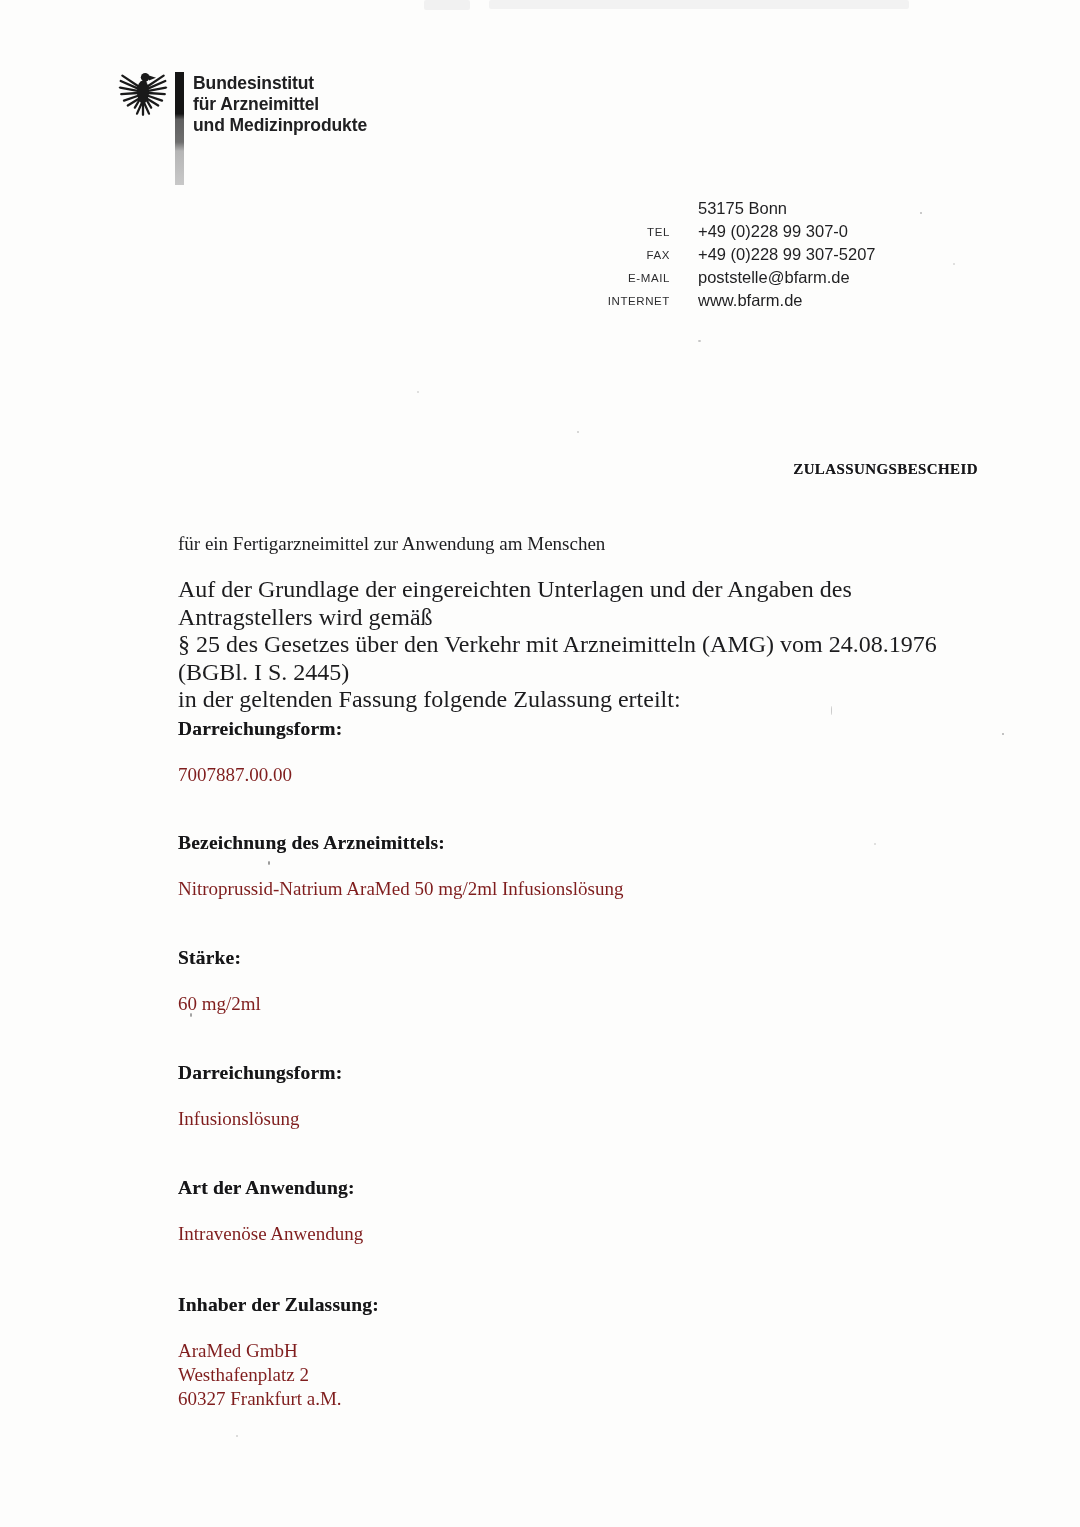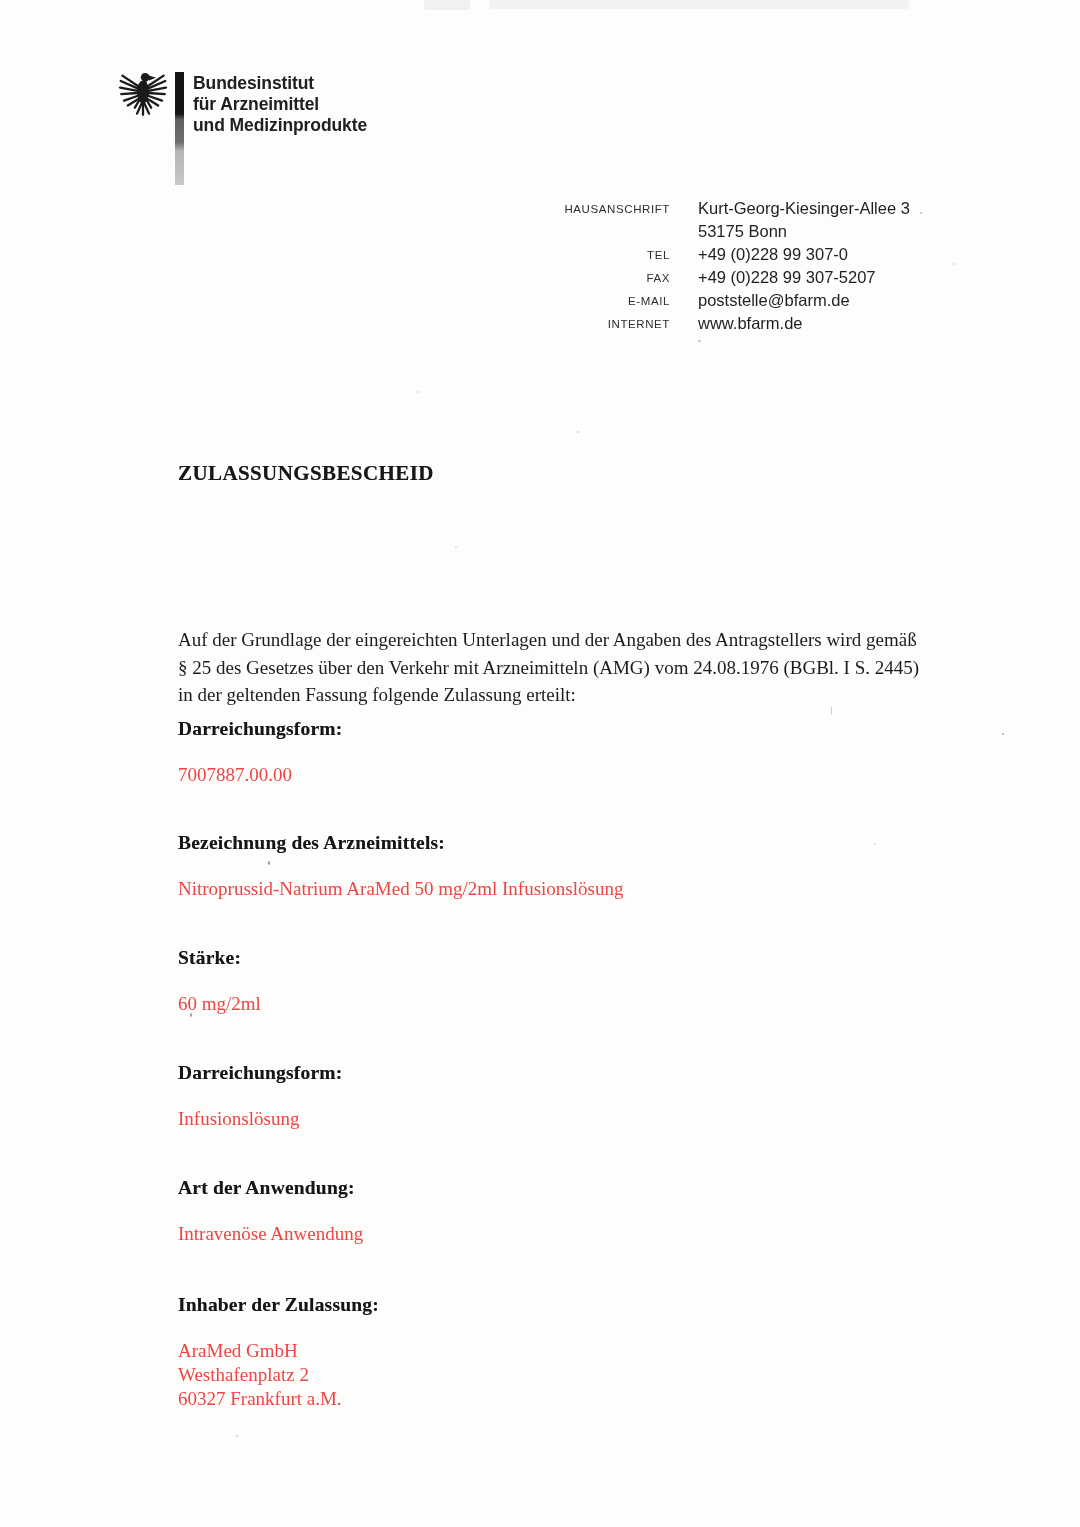--- a/index.html
+++ b/index.html
@@ -41,40 +41,40 @@
   }
   .contact-value{
     margin-left:28px;
     font-family:"Liberation Sans",sans-serif;
     font-size:16.5px;color:#1f1f21;white-space:nowrap;
   }
 
   
   .doc-title{
     position:absolute;left:178px;top:461px;width:800px;
-    text-align:left;font-weight:bold;font-size:21px;letter-spacing:0.4px;
+    text-align:right;font-weight:bold;font-size:15px;letter-spacing:0.4px;
     color:#17171a;text-shadow:0 0 0.5px rgba(20,20,20,0.55);
   }
   .doc-subtitle{
     position:absolute;left:178px;top:533px;
     font-size:19px;color:#1d1d1f;
   }
   .doc-intro{
-    position:absolute;left:178px;top:626px;width:800px;
-    font-size:19px;line-height:27.5px;color:#1c1c1e;
+    position:absolute;left:178px;top:576px;width:800px;
+    font-size:24px;line-height:27.5px;color:#1c1c1e;
   }
   .section-heading{
     position:absolute;left:178px;
     font-weight:bold;font-size:19.5px;letter-spacing:0.2px;color:#161618;
     text-shadow:0 0 0.4px rgba(20,20,20,0.5);
     white-space:nowrap;
   }
   .section-line{
     position:absolute;left:178px;
-    font-size:19px;color:#ef4444;white-space:nowrap;font-family:Liberation Serif, serif;
+    font-size:19px;color:#7f1d1d;white-space:nowrap;font-family:Liberation Serif, serif;
   }
 
   
   .speck{position:absolute;background:#3a3a3a;border-radius:50%;}
 </style>
 </head>
 <body>
 
 <div class="page">
 
@@ -114,24 +114,20 @@
   </svg>
   <div class="logo-bar"></div>
   <div class="logo-text">
     <div>Bundesinstitut</div>
     <div>für Arzneimittel</div>
     <div>und Medizinprodukte</div>
   </div>
 
   <div class="contact-block" id="contact-block">
       <div class="contact-row">
-        <span class="contact-label">HAUSANSCHRIFT</span>
-        <span class="contact-value">Kurt-Georg-Kiesinger-Allee 3</span>
-      </div>
-      <div class="contact-row">
         <span class="contact-label"></span>
         <span class="contact-value">53175 Bonn</span>
       </div>
       <div class="contact-row">
         <span class="contact-label">TEL</span>
         <span class="contact-value">+49 (0)228 99 307-0</span>
       </div>
       <div class="contact-row">
         <span class="contact-label">FAX</span>
         <span class="contact-value">+49 (0)228 99 307-5207</span>
@@ -140,20 +136,21 @@
         <span class="contact-label">E-MAIL</span>
         <span class="contact-value">poststelle@bfarm.de</span>
       </div>
       <div class="contact-row">
         <span class="contact-label">INTERNET</span>
         <span class="contact-value">www.bfarm.de</span>
       </div>
     </div>
 
   <div class="doc-title">ZULASSUNGSBESCHEID</div>
+  <div class="doc-subtitle">für ein Fertigarzneimittel zur Anwendung am Menschen</div>
 
   <div class="doc-intro">
     <div>Auf der Grundlage der eingereichten Unterlagen und der Angaben des Antragstellers wird gemäß</div>
     <div>§ 25 des Gesetzes über den Verkehr mit Arzneimitteln (AMG) vom 24.08.1976 (BGBl. I S. 2445)</div>
     <div>in der geltenden Fassung folgende Zulassung erteilt:</div>
   </div>
 
   <div id="sections">
       <div class="section-heading" style="top: 718px;">Darreichungsform:</div>
       <div class="section-line" style="top: 764px;">7007887.00.00</div>

